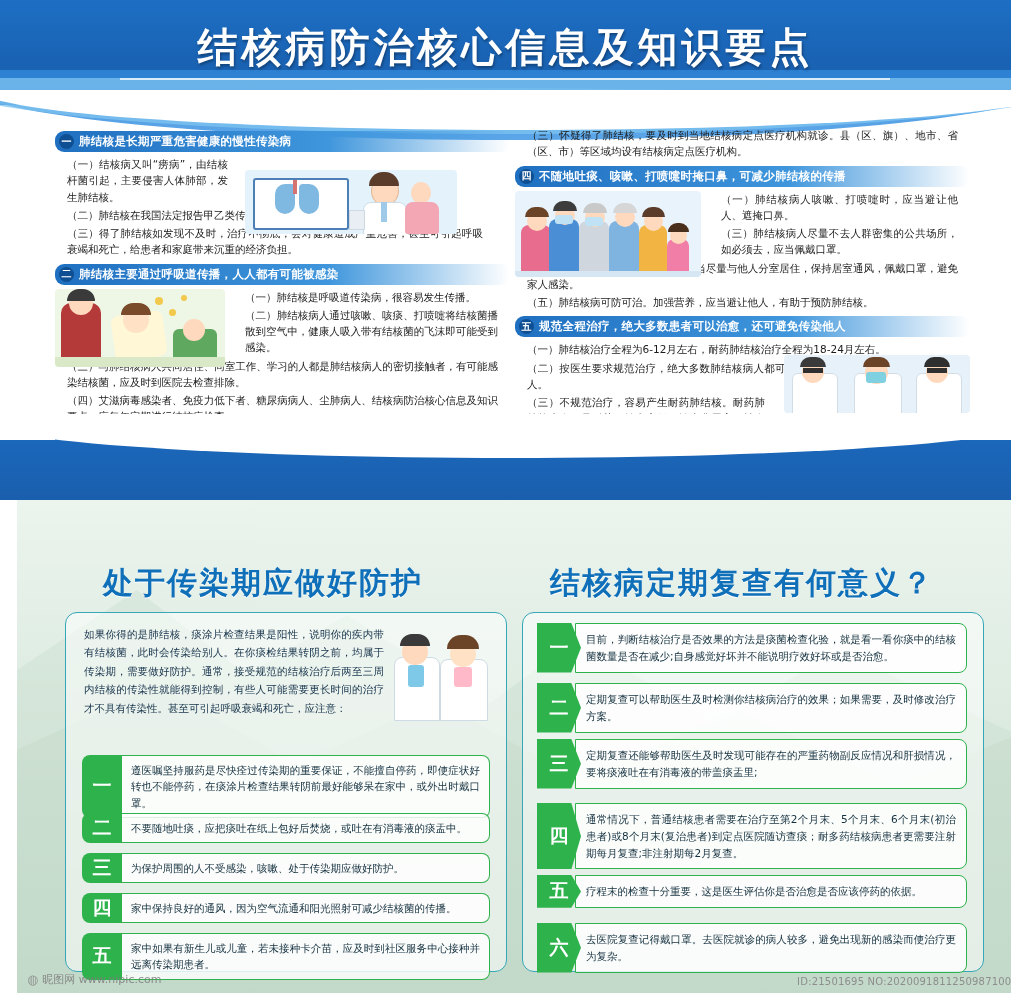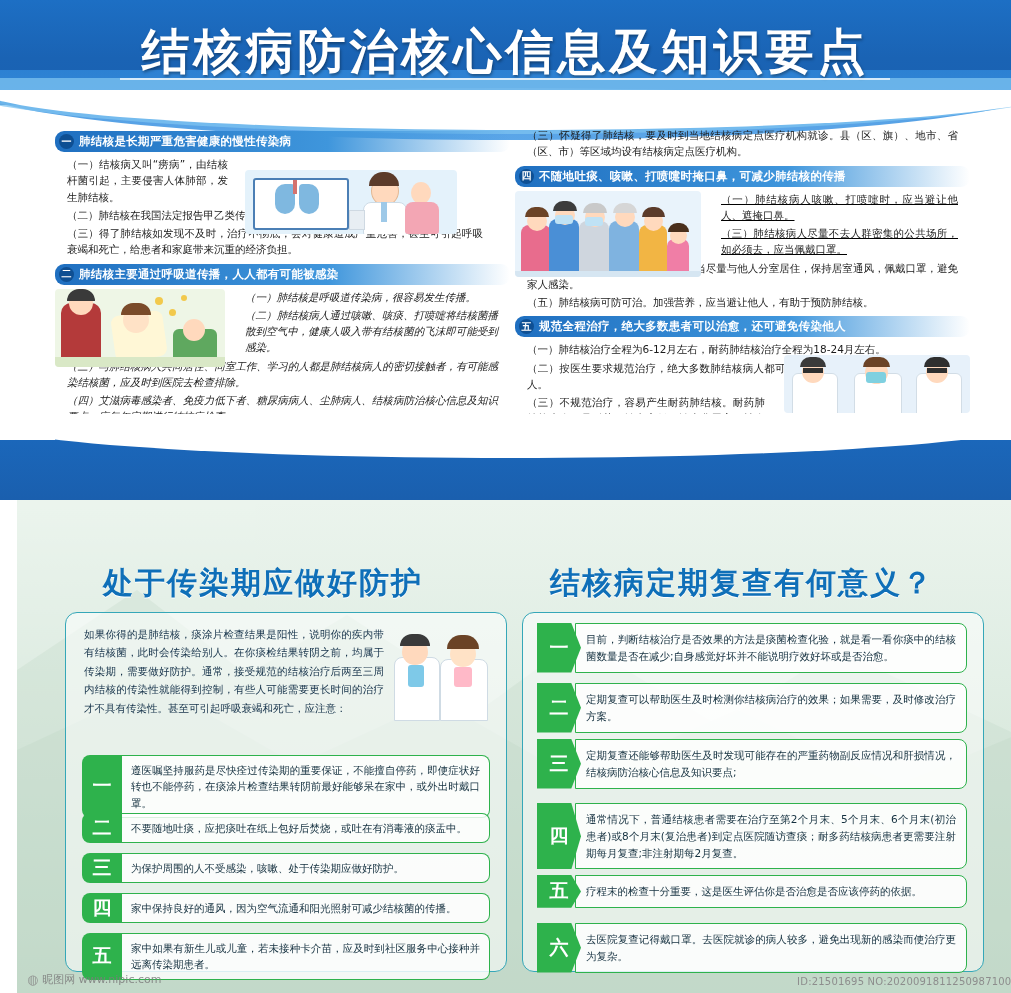--- a/index.html
+++ b/index.html
@@ -32,21 +32,21 @@
     background:#7dc3f0;border-radius:0 0 55% 55% / 0 0 100% 100%;
     opacity:.75;
   }
   .wave-3{
     position:absolute;left:-20px;top:90px;width:1080px;height:40px;
     background:#ffffff;border-radius:0 0 50% 50% / 0 0 100% 100%;
   }
   .title-wrap{position:absolute;left:0;top:20px;width:1011px;text-align:center;z-index:6;}
   .main-title{
     display:inline-block;
-    font-size:48px;font-weight:bold;color:#ffffff;letter-spacing:4px;
+    font-size:40px;font-weight:bold;color:#ffffff;letter-spacing:4px;
     font-family:"DejaVu Sans","Liberation Sans",sans-serif;
     text-shadow:1px 2px 3px rgba(0,0,0,.35);
   }
   .title-rule{
     position:absolute;left:120px;top:78px;width:770px;height:2px;background:rgba(255,255,255,.75);z-index:6;
   }
 
   .bottom-blue-band{
     position:absolute;left:0;top:440px;width:1011px;height:60px;
     background:linear-gradient(180deg,#1b67ba,#1a5fae);
@@ -198,21 +198,21 @@
             <div class="para">（二）肺结核在我国法定报告甲乙类传染病中发病和死亡数排在第2位。</div>
             <div class="para">（三）得了肺结核如发现不及时，治疗不彻底，会对健康造成严重危害，甚至可引起呼吸衰竭和死亡，给患者和家庭带来沉重的经济负担。</div>
           </div>
         </div>
 
         <div class="sec-head">
           <span class="sec-num">二</span>
           <span class="sec-title">肺结核主要通过呼吸道传播，人人都有可能被感染</span>
         </div>
 
-        <div style="position:relative;min-height:84px;font-style:italic;">
+        <div style="position:relative;min-height:84px;">
           <div class="ill ill-cough">
             <div class="fig">
               <div style="position:absolute;left:6px;top:14px;width:40px;height:60px;background:#b43a3a;border-radius:10px 10px 2px 2px;"></div>
               <div class="head" style="left:14px;top:2px;width:24px;height:24px;background:#ffd9bd;"></div>
               <div style="position:absolute;left:12px;top:0px;width:28px;height:12px;background:#3a3a3a;border-radius:12px 12px 0 0;"></div>
               <div style="position:absolute;left:58px;top:24px;width:52px;height:46px;background:#fff7d6;border-radius:8px;transform:rotate(-8deg);"></div>
               <div class="head" style="left:68px;top:18px;width:26px;height:26px;background:#ffe2c6;"></div>
               <div style="position:absolute;left:66px;top:14px;width:30px;height:12px;background:#7a4b2a;border-radius:12px 12px 0 0;"></div>
               <div style="position:absolute;left:100px;top:8px;width:8px;height:8px;background:#f2c94c;border-radius:50%;"></div>
               <div style="position:absolute;left:114px;top:20px;width:7px;height:7px;background:#f2c94c;border-radius:50%;"></div>
@@ -267,21 +267,21 @@
               <div style="position:absolute;left:98px;top:12px;width:24px;height:10px;background:#d6d6d6;border-radius:10px 10px 0 0;"></div>
               <div style="position:absolute;left:124px;top:34px;width:28px;height:50px;background:#f2b544;border-radius:8px 8px 2px 2px;"></div>
               <div class="head" style="left:129px;top:20px;width:19px;height:20px;background:#ffd9bd;"></div>
               <div style="position:absolute;left:127px;top:16px;width:23px;height:10px;background:#5b3b2a;border-radius:10px 10px 0 0;"></div>
               <div style="position:absolute;left:152px;top:48px;width:22px;height:36px;background:#f07ea6;border-radius:7px 7px 2px 2px;"></div>
               <div class="head" style="left:155px;top:36px;width:17px;height:17px;background:#ffd9bd;"></div>
               <div style="position:absolute;left:153px;top:32px;width:21px;height:9px;background:#4a2f1c;border-radius:9px 9px 0 0;"></div>
               <div style="position:absolute;left:0;bottom:0;width:186px;height:6px;background:#d6e6f2;"></div>
             </div>
           </div>
-          <div style="margin-left:194px;width:261px;text-decoration:underline;">
+          <div style="margin-left:194px;width:261px;">
             <div class="para">（一）肺结核病人咳嗽、打喷嚏时，应当避让他人、遮掩口鼻。</div>
             <div class="para">（三）肺结核病人尽量不去人群密集的公共场所，如必须去，应当佩戴口罩。</div>
           </div>
           <div style="width:455px;">
             <div class="para">（四）为保护周围的人不受感染，应当尽量与他人分室居住，保持居室通风，佩戴口罩，避免家人感染。</div>
             <div class="para">（五）肺结核病可防可治。加强营养，应当避让他人，有助于预防肺结核。</div>
           </div>
         </div>
 
         <div class="sec-head">
@@ -378,21 +378,21 @@
         <div class="item" style="left:14px;top:10px;width:430px;">
           <div class="arrow-num">一</div>
           <div class="arrow-body">目前，判断结核治疗是否效果的方法是痰菌检查化验，就是看一看你痰中的结核菌数量是否在减少;自身感觉好坏并不能说明疗效好坏或是否治愈。</div>
         </div>
         <div class="item" style="left:14px;top:70px;width:430px;">
           <div class="arrow-num">二</div>
           <div class="arrow-body">定期复查可以帮助医生及时检测你结核病治疗的效果；如果需要，及时修改治疗方案。</div>
         </div>
         <div class="item" style="left:14px;top:126px;width:430px;">
           <div class="arrow-num">三</div>
-          <div class="arrow-body">定期复查还能够帮助医生及时发现可能存在的严重药物副反应情况和肝损情况，结核病防治核心信息及知识要点;</div>
+          <div class="arrow-body">定期复查还能够帮助医生及时发现可能存在的严重药物副反应情况和肝损情况，要将痰液吐在有消毒液的带盖痰盂里;</div>
         </div>
         <div class="item" style="left:14px;top:190px;width:430px;">
           <div class="arrow-num">四</div>
           <div class="arrow-body">通常情况下，普通结核患者需要在治疗至第2个月末、5个月末、6个月末(初治患者)或8个月末(复治患者)到定点医院随访查痰；耐多药结核病患者更需要注射期每月复查;非注射期每2月复查。</div>
         </div>
         <div class="item" style="left:14px;top:262px;width:430px;">
           <div class="arrow-num">五</div>
           <div class="arrow-body">疗程末的检查十分重要，这是医生评估你是否治愈是否应该停药的依据。</div>
         </div>
         <div class="item" style="left:14px;top:310px;width:430px;">

